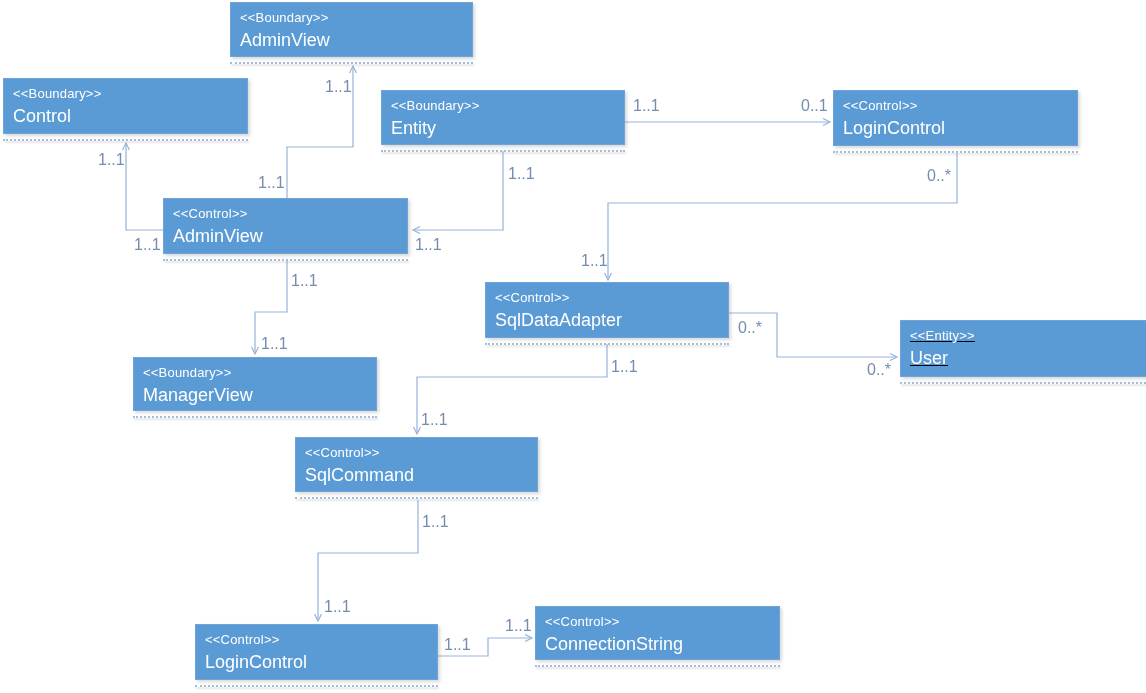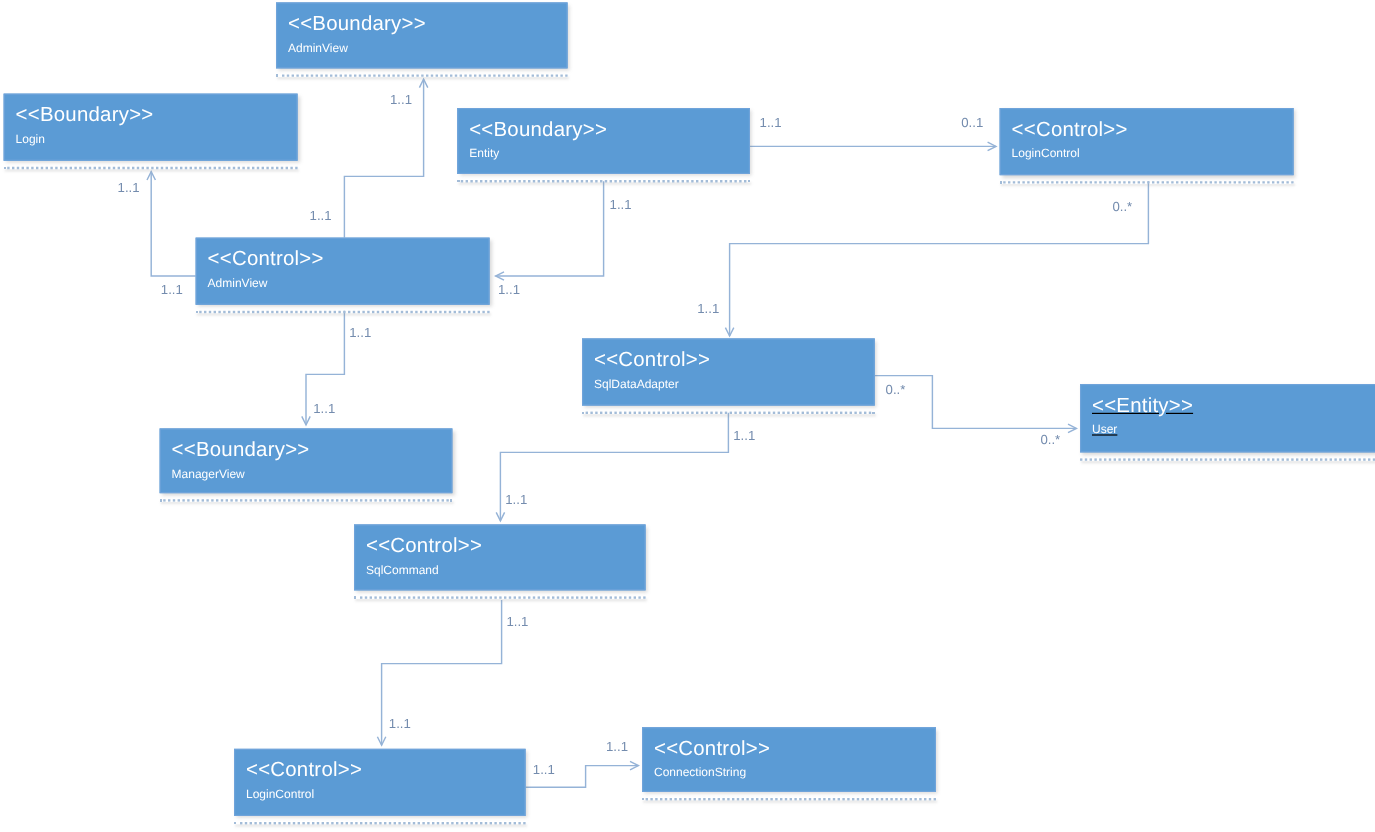--- a/index.html
+++ b/index.html
@@ -20,37 +20,37 @@
     background:#5b9bd5;
     border:1px solid #6fa3da;
     box-sizing:border-box;
     box-shadow:2px 2px 3px rgba(120,120,120,0.28);
     color:#ffffff;
     padding:7px 9px 0 9px;
     width:100%;height:100%;
   }
   .uml-stereotype{
     display:block;
-    font-size:17px;
+    font-size:13px;
     letter-spacing:0.2px;
   }
   .uml-name{
     display:block;
     margin-top:5px;
-    font-size:10px;
+    font-size:18px;
   }
   .uml-divider{
     margin-top:5px;
     height:0;
     border-top:2px dotted #a3bcd8;
     box-shadow:1px 2px 2px rgba(150,150,150,0.25);
   }
   .mult{
     position:absolute;
-    font-size:11px;
+    font-size:16px;
     color:#748cae;
     white-space:nowrap;
   }
 </style>
 </head>
 <body>
 
 <div id="canvas">
 
   <svg id="wires" viewBox="0 0 1146 693" xmlns="http://www.w3.org/2000/svg">
@@ -75,21 +75,21 @@
     <div class="uml-head" style="height:55px;">
       <span class="uml-stereotype">&lt;&lt;Boundary&gt;&gt;</span>
       <span class="uml-name">AdminView</span>
     </div>
     <div class="uml-divider"></div>
   </div>
 
   <div class="uml-class" style="left:3px;top:78px;width:245px;">
     <div class="uml-head" style="height:56px;">
       <span class="uml-stereotype">&lt;&lt;Boundary&gt;&gt;</span>
-      <span class="uml-name">Login</span>
+      <span class="uml-name">Control</span>
     </div>
     <div class="uml-divider"></div>
   </div>
 
   <div class="uml-class" style="left:381px;top:90px;width:244px;">
     <div class="uml-head" style="height:55px;">
       <span class="uml-stereotype">&lt;&lt;Boundary&gt;&gt;</span>
       <span class="uml-name">Entity</span>
     </div>
     <div class="uml-divider"></div>

